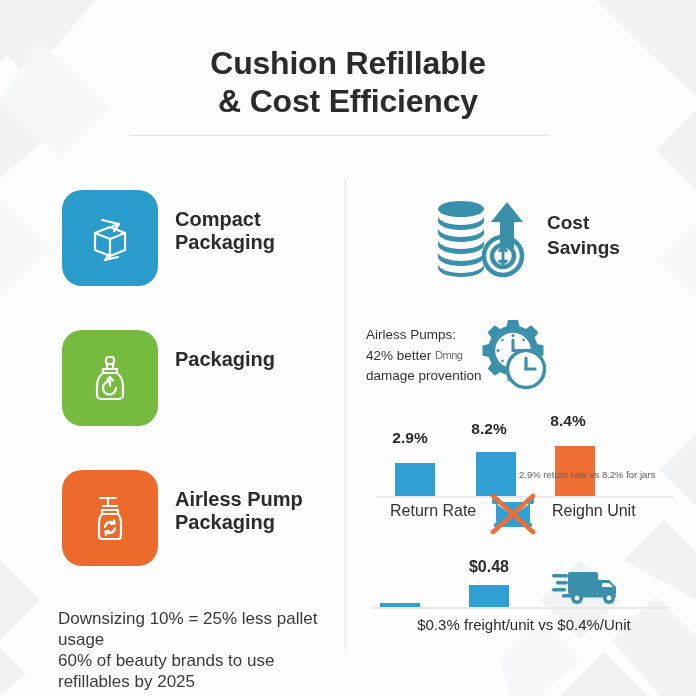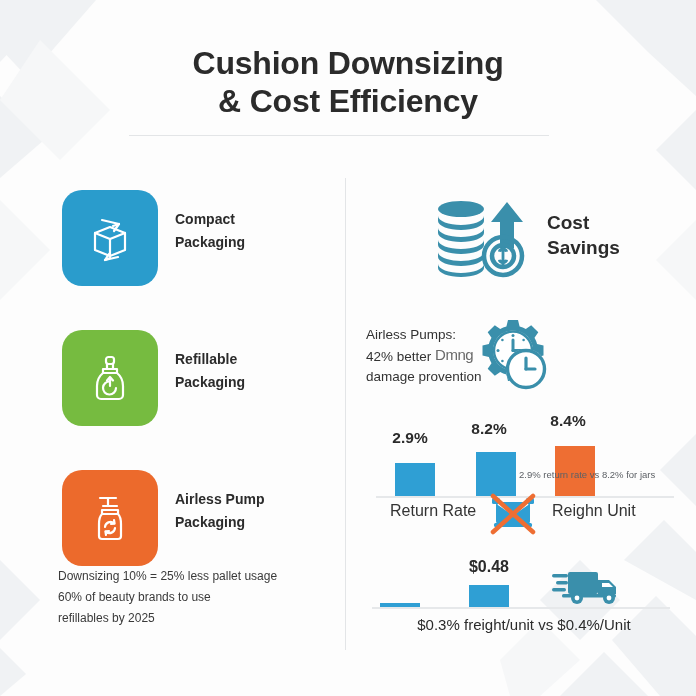--- a/index.html
+++ b/index.html
@@ -33,42 +33,42 @@
   
   .lcol{position:absolute;left:55px;top:180px;width:285px;}
   .feature{position:relative;height:140px;}
   .tile{
     position:absolute;left:7px;top:10px;width:96px;height:96px;
     border-radius:20px;display:flex;align-items:center;justify-content:center;
   }
   .tile svg{display:block;}
   .feature-label{
     position:absolute;left:120px;top:28px;width:165px;
-    font-size:14px;font-weight:bold;color:#2b2b2b;line-height:23px;
+    font-size:20px;font-weight:bold;color:#2b2b2b;line-height:23px;
   }
   .lfoot{
-    position:absolute;left:58px;top:566px;width:290px;
-    font-size:12px;color:#3a3a3a;line-height:21px;
+    position:absolute;left:58px;top:608px;width:290px;
+    font-size:17px;color:#3a3a3a;line-height:21px;
   }
 
   
   .cost-head{position:absolute;left:435px;top:196px;width:240px;height:84px;}
   .cost-head .ico{position:absolute;left:0;top:0;}
   .cost-head .txt{
     position:absolute;left:112px;top:14px;
     font-size:19px;font-weight:bold;color:#2b2b2b;line-height:25px;
   }
 
   .pumps{position:absolute;left:366px;top:325px;width:310px;height:72px;}
   .pumps .l{
     position:absolute;left:0;top:0;width:120px;
     font-size:13.5px;color:#333;line-height:20px;
   }
   .pumps .garble{
-    font-size:15px;color:#6a6a6a;letter-spacing:-0.5px;
+    font-size:11px;color:#6a6a6a;letter-spacing:-0.5px;
     filter:blur(0.4px);vertical-align:1px;
   }
   .pumps .gearico{position:absolute;left:108px;top:-8px;}
   .pumps .r{
     position:absolute;left:182px;top:4px;width:128px;
     font-size:13.5px;color:#333;line-height:20px;
   }
 
   
   .chart1{position:absolute;left:376px;top:424px;width:300px;height:105px;}
@@ -121,21 +121,21 @@
     <polygon points="0,200 50,250 0,300"></polygon>
     <polygon points="696,220 696,300 656,260"></polygon>
     <polygon points="500,660 540,620 580,660 540,696 510,696"></polygon>
     <polygon points="40,40 110,110 60,160 0,100"></polygon>
   </g>
 </svg>
 
 <div class="stage">
 
   <div class="title">
-    <div>Cushion Downsizing</div>
+    <div>Cushion Refillable</div>
     <div>&amp; Cost Efficiency</div>
   </div>
   <div class="title-rule"></div>
 
   <div class="vdiv"></div>
 
   <div class="lcol">
 
     <div class="feature">
       <div class="tile" style="background:#2a9ccc">
@@ -164,21 +164,20 @@
             <rect x="24" y="7" width="8" height="7" rx="2.5"></rect>
             <path d="M25 14 L25 19 L31 19 L31 14"></path>
             <rect x="21" y="19" width="14" height="4"></rect>
             <path d="M21 23 C16 27 15 31 15 36 L15 45 A4 4 0 0 0 19 49 L37 49 A4 4 0 0 0 41 45 L41 36 C41 31 40 27 35 23 Z"></path>
             <path d="M34 38 A6.5 6.5 0 1 1 28 31.5"></path>
             <path d="M28 27 L28 36 M25 30.5 L28 27 L31 30.5"></path>
           </g>
         </svg>
       </div>
       <div class="feature-label">
-        <div>Refillable</div>
         <div>Packaging</div>
       </div>
     </div>
 
     <div class="feature">
       <div class="tile" style="background:#ec6a2c">
         <svg width="56" height="56" viewBox="0 0 56 56">
           <g fill="none" stroke="#ffffff" stroke-width="2.2" stroke-linejoin="round" stroke-linecap="round">
             <path d="M18 8 L34 8"></path>
             <path d="M26 8 L26 16"></path>

